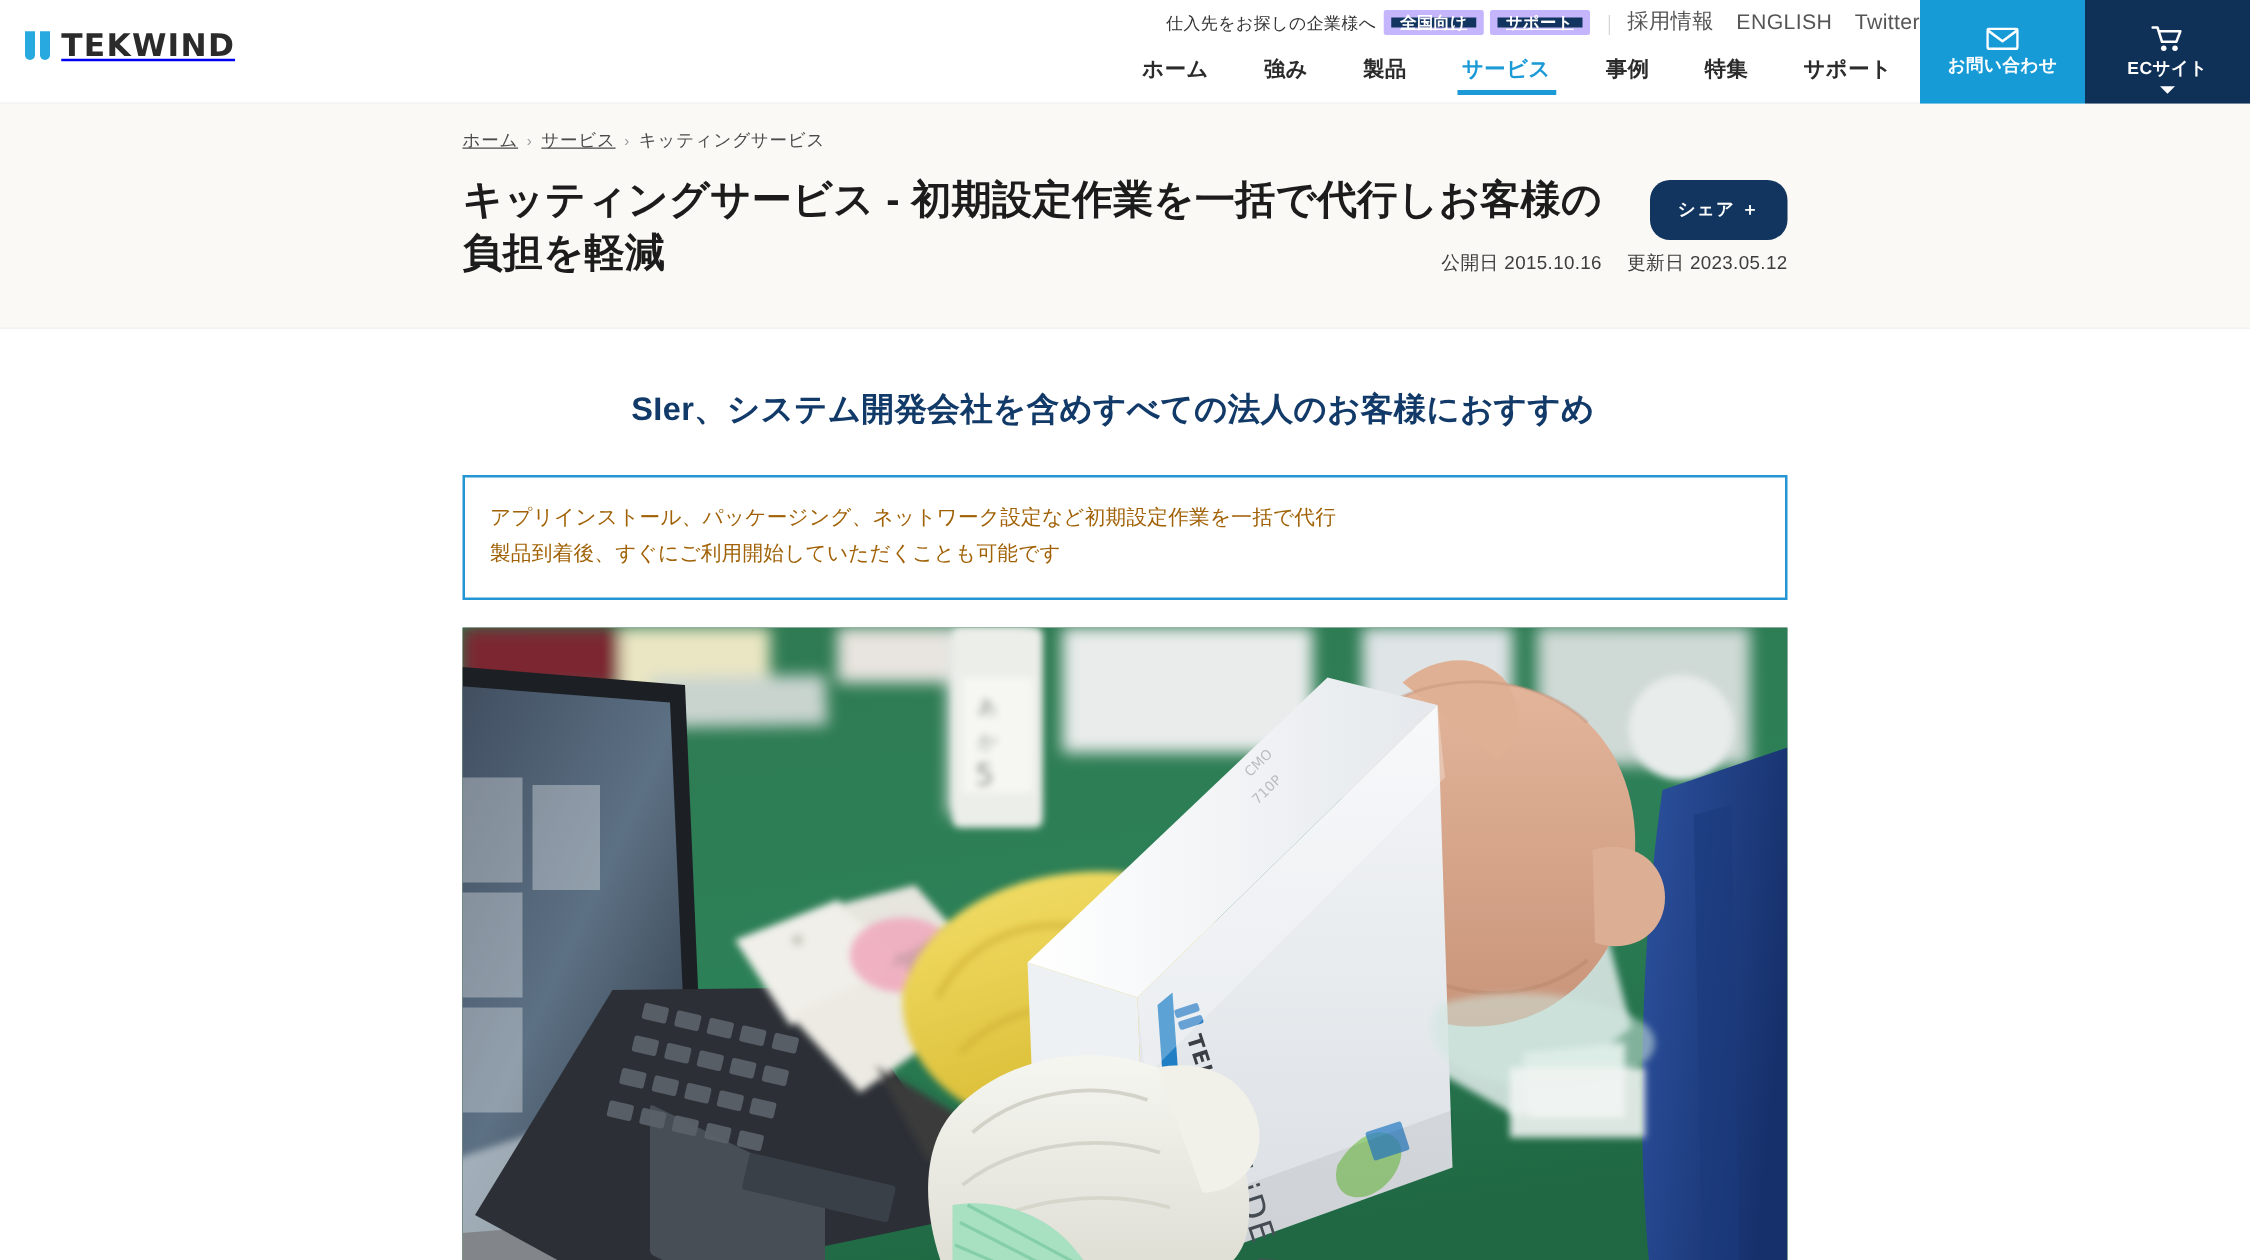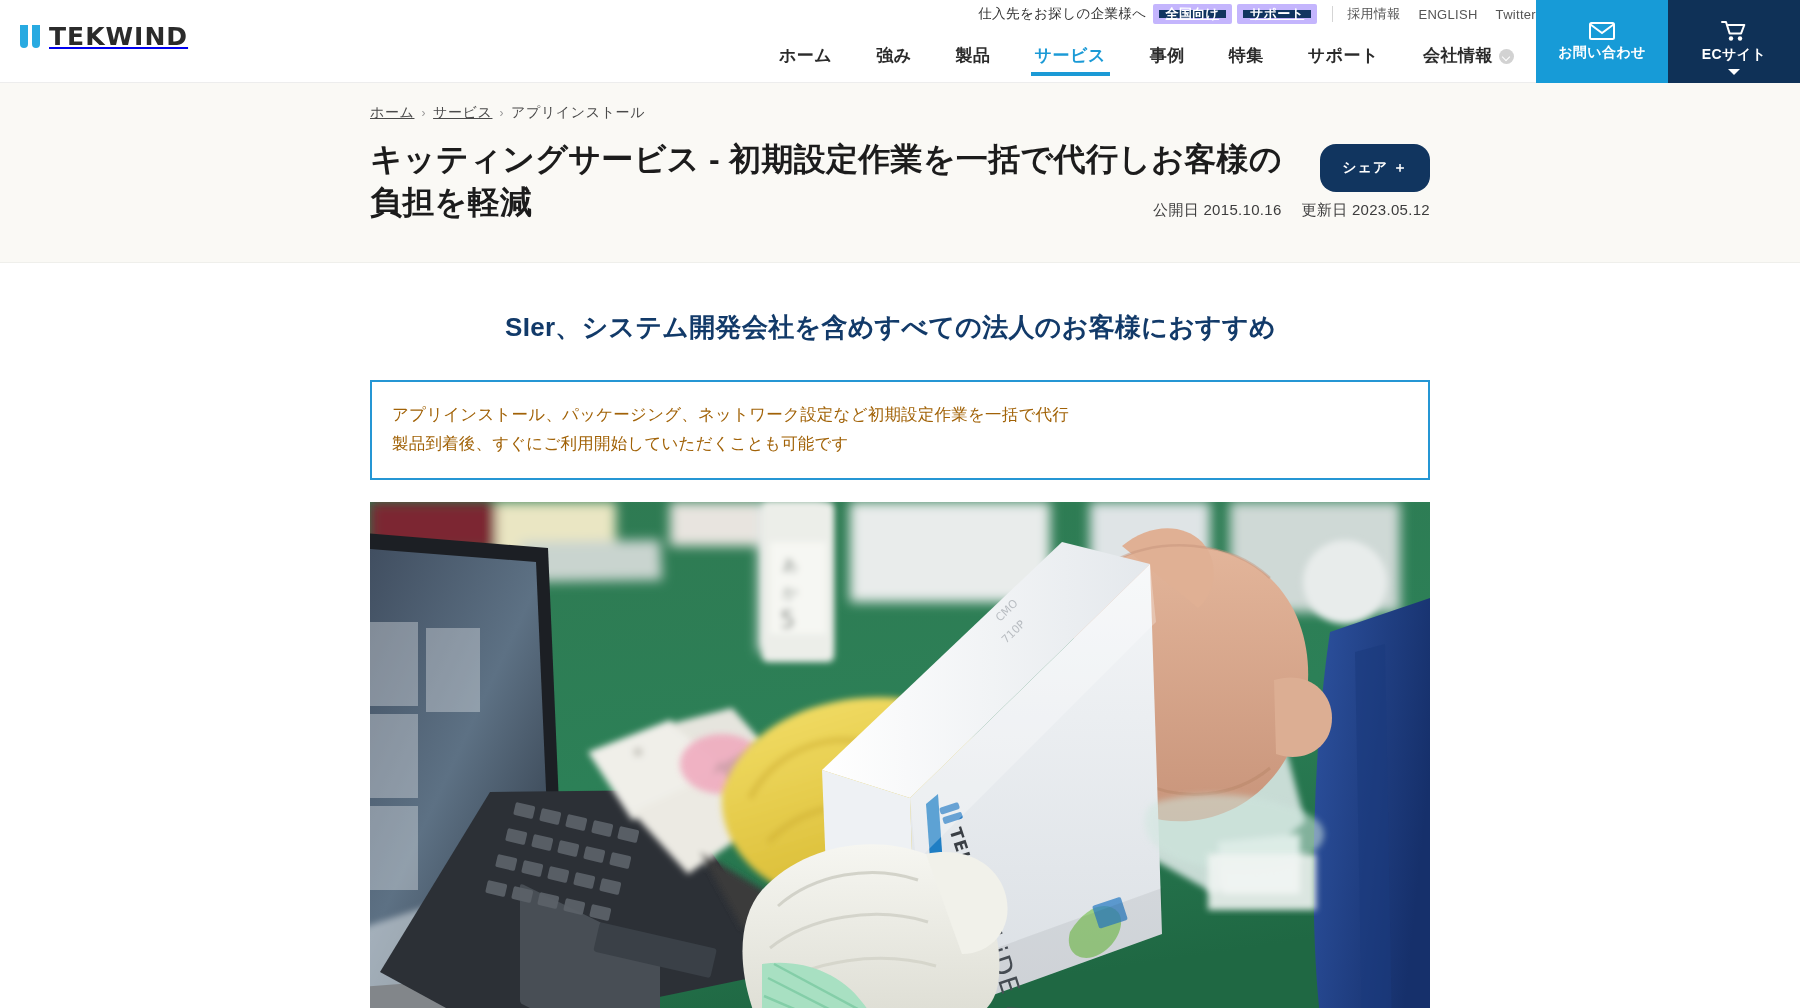--- a/index.html
+++ b/index.html
@@ -30,39 +30,39 @@
   }
   .logo-text {
     font-size: 25px; font-weight: 700; letter-spacing: 1px;
     color: #2b2b2b;
     font-family: "DejaVu Sans", sans-serif;
   }
 
   
   .utility {
     position: absolute; right: 264px; top: 0; height: 28px;
-    display: flex; align-items: center; gap: 0;
+    display: flex; align-items: flex-end; gap: 0;
     font-size: 13.5px; color: #3a3a3a;
   }
   .utility-lead { margin-right: 6px; color: #333; letter-spacing: .4px; }
   .utility-pill {
     display: inline-flex; align-items: center; justify-content: center;
     height: 20px; padding: 0 7px;
     background: #11355f; color: #ffffff;
     font-size: 13px; font-weight: 700;
     border: 6px solid #c4b5fd;
     border-radius: 2px;
     margin-right: 5px;
     letter-spacing: .3px;
   }
   .utility-sep {
     width: 1px; height: 16px; background: #d5d5d5; margin: 0 14px 0 10px;
   }
   .utility-link {
-    color: #555; text-decoration: none; font-size: 13px;
+    color: #555; text-decoration: none; font-size: 17px;
     margin-right: 18px; letter-spacing: .3px;
   }
   .utility-link:last-child { margin-right: 0; }
 
   
   .nav {
     position: absolute; right: 264px; top: 28px; height: 55px;
     display: flex; align-items: flex-start; gap: 0;
   }
   .nav-item {
@@ -225,24 +225,20 @@
       </a>
     <a class="nav-item" href="#">
         <span>事例</span>
       </a>
     <a class="nav-item" href="#">
         <span>特集</span>
       </a>
     <a class="nav-item" href="#">
         <span>サポート</span>
       </a>
-    <a class="nav-item" href="#">
-      <span>会社情報</span>
-      <span class="chev"></span>
-    </a>
   </nav>
 
   <div class="cta-wrap">
     <a class="cta cta-contact" href="#">
       <span>
         <svg width="26" height="18" viewBox="0 0 26 18" aria-hidden="true">
           <rect x="1" y="1" width="24" height="16" rx="1.5" fill="none" stroke="#fff" stroke-width="2"></rect>
           <path d="M1.5 2.5 L13 11 L24.5 2.5" fill="none" stroke="#fff" stroke-width="2"></path>
         </svg>
       </span>
@@ -262,21 +258,21 @@
   </div>
 </div>
 
 <div class="hero">
   <div class="wrap">
     <div class="breadcrumb">
       <a href="#">ホーム</a>
       <span class="bc-sep">›</span>
       <a href="#">サービス</a>
       <span class="bc-sep">›</span>
-      <span class="bc-current">アプリインストール</span>
+      <span class="bc-current">キッティングサービス</span>
     </div>
 
     <div class="title-row">
       <h1 class="page-title">キッティングサービス - 初期設定作業を一括で代行しお客様の負担を軽減</h1>
       <button class="share-btn">シェア ＋</button>
     </div>
 
     <div class="dates">
       <span>
         <span>公開日</span>

